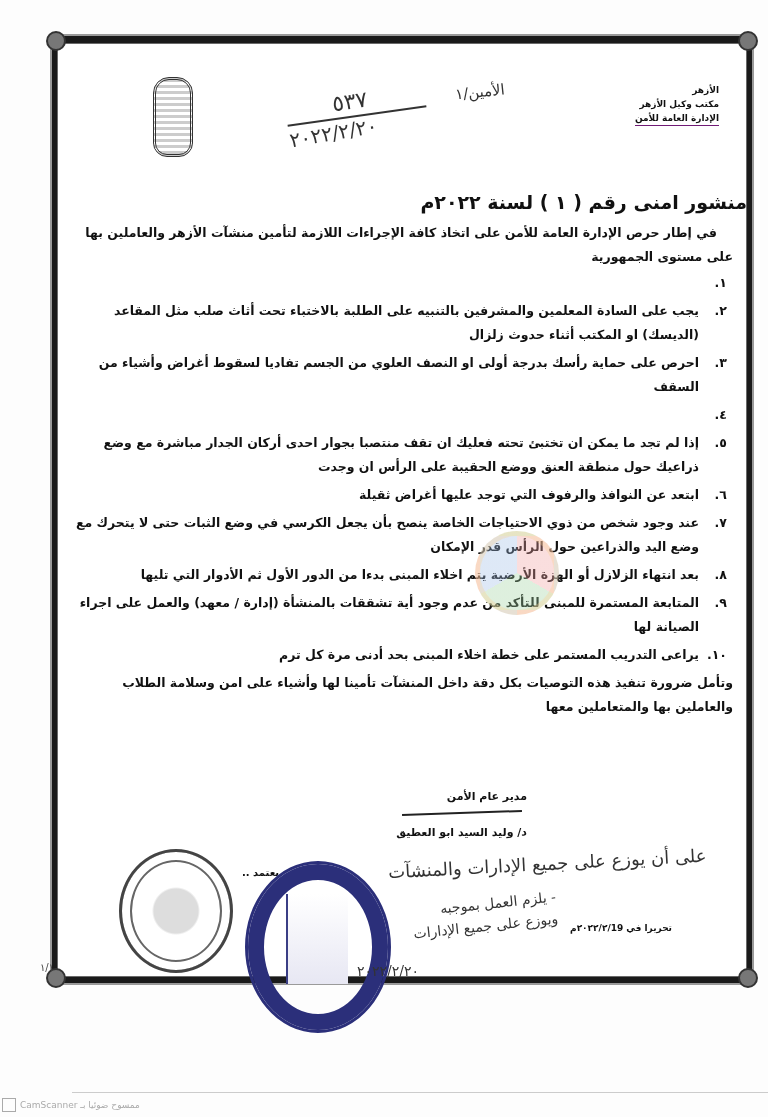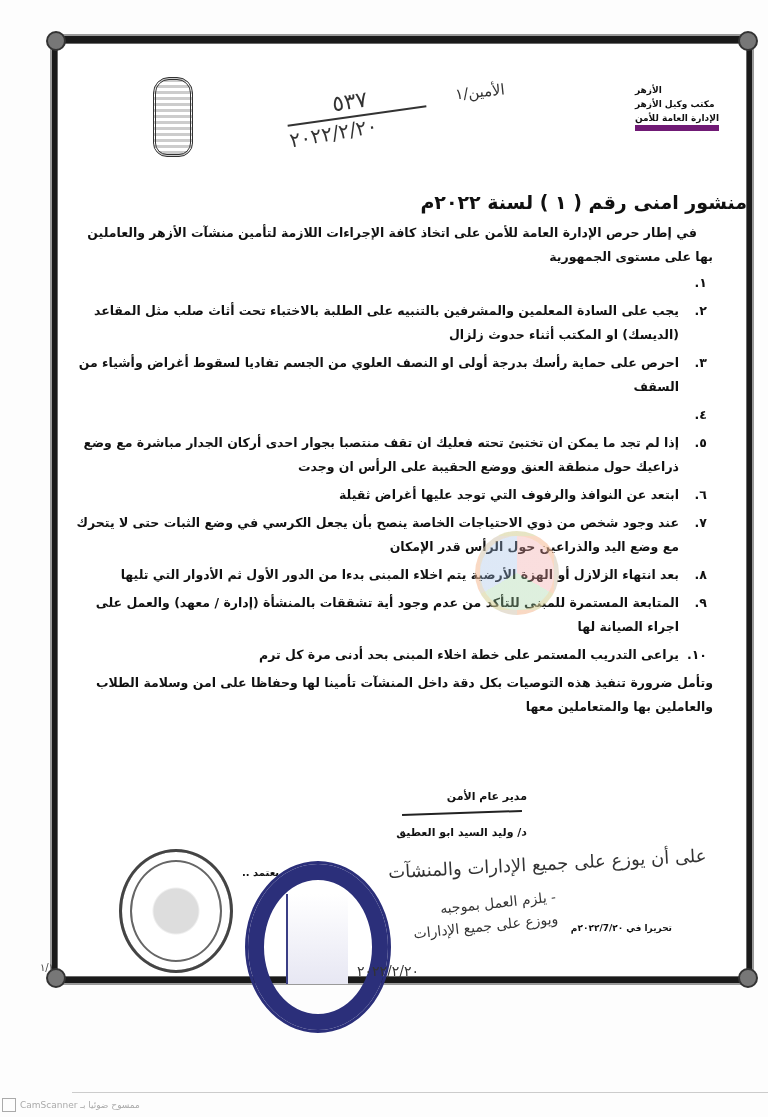--- a/index.html
+++ b/index.html
@@ -19,24 +19,24 @@
     background:#777; border:2px solid #333;
   }
   .corner.tl { left:-11px; top:-12px; }
   .corner.tr { right:-11px; top:-12px; }
   .corner.bl { left:-11px; bottom:-11px; }
   .corner.br { right:-11px; bottom:-11px; }
 
   .rtl { direction:rtl; unicode-bidi:embed; }
 
   .header-right {
-    position:absolute; right:28px; top:40px; text-align:left;
+    position:absolute; right:28px; top:40px; text-align:right;
     font-weight:bold; font-size:9px; line-height:14px;
   }
-  .header-right .l3 { border-bottom:6px solid #701a75; }
+  .header-right .l3 { border-bottom:1px solid #701a75; }
   .emblem {
     position:absolute; left:96px; top:34px; width:34px; height:74px;
     border:3px double #333; border-radius:16px 16px 14px 14px;
     background:repeating-linear-gradient(0deg,#ccc 0 3px,#fff 3px 6px);
   }
   .hand-num {
     position:absolute; left:275px; top:46px; font-family:"DejaVu Serif", serif;
     font-size:22px; color:#333; transform:rotate(-8deg);
   }
   .hand-date {
@@ -49,21 +49,21 @@
   }
   .hand-note {
     position:absolute; left:398px; top:40px; font-size:15px; color:#333; transform:rotate(-6deg);
   }
 
   .title {
     position:absolute; left:0; right:0; top:148px; text-align:right;
     font-weight:bold; font-size:19px;
   }
   .body {
-    position:absolute; left:18px; right:34px; top:178px;
+    position:absolute; left:18px; right:14px; top:178px;
     font-weight:bold; font-size:12.5px; line-height:24px;
   }
   .body p { margin:0; }
   .intro { text-indent:16px; }
   .emph { text-align:center; margin-top:2px !important; }
   ol.items { list-style:none; margin:2px 0 0 0; padding:0 6px 0 0; }
   ol.items li { display:flex; margin-bottom:4px; line-height:24px; }
   ol.items li .n { min-width:28px; }
   .closing { margin-top:4px !important; }
   .regards { text-align:center; margin-top:22px !important; }
@@ -181,42 +181,42 @@
         </li>
       <li>
           <span class="n">٩.</span>
           <span>المتابعة المستمرة للمبنى للتأكد من عدم وجود أية تشققات بالمنشأة (إدارة / معهد) والعمل على اجراء الصيانة لها</span>
         </li>
       <li>
           <span class="n">١٠.</span>
           <span>يراعى التدريب المستمر على خطة اخلاء المبنى بحد أدنى مرة كل ترم</span>
         </li>
     </ol>
-    <p class="closing">وتأمل ضرورة تنفيذ هذه التوصيات بكل دقة داخل المنشآت تأمينا لها وحفاظا على امن وسلامة الطلاب والعاملين بها والمتعاملين معها</p>
+    <p class="closing">وتأمل ضرورة تنفيذ هذه التوصيات بكل دقة داخل المنشآت تأمينا لها وأشياء على امن وسلامة الطلاب والعاملين بها والمتعاملين معها</p>
   </div>
 
   <div class="sig-block rtl">
     <div>مدير عام الأمن</div>
     <div class="sig-stroke"></div>
     <div>د/ وليد السيد ابو العطيق</div>
   </div>
 
   <div class="hand-instr rtl">على أن يوزع على جميع الإدارات والمنشآت</div>
   <div class="approved rtl">يعتمد ..</div>
 
   <div class="stamp1"></div>
   <div class="stamp2">
     <div class="stamp2-inner"></div>
   </div>
 
   <div class="hand-instr2 rtl">
     <div>- يلزم العمل بموجبه</div>
     <div>ويوزع على جميع الإدارات</div>
   </div>
-  <div class="cairo-date rtl">تحريرا في ٢٠٢٢/7/٢٠م</div>
+  <div class="cairo-date rtl">تحريرا في ٢٠٢٢/٢/19م</div>
   <div class="hand-bottom-date">٢٠٢٢/٢/٢٠</div>
 
   <div class="watermark"></div>
 </div>
 
 <div class="page-num">١/١</div>
 
 <div class="footer-line"></div>
 <div class="footer">
   <span class="cs-icon"></span>

